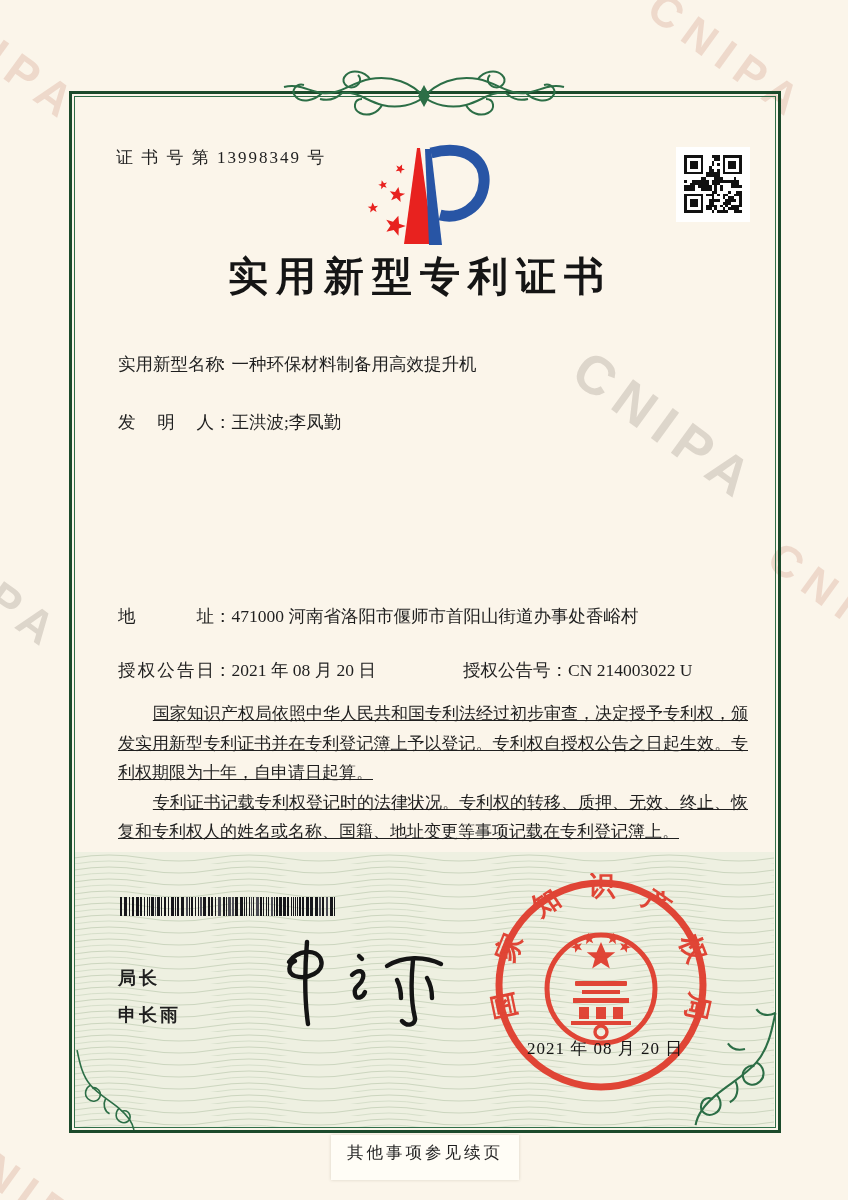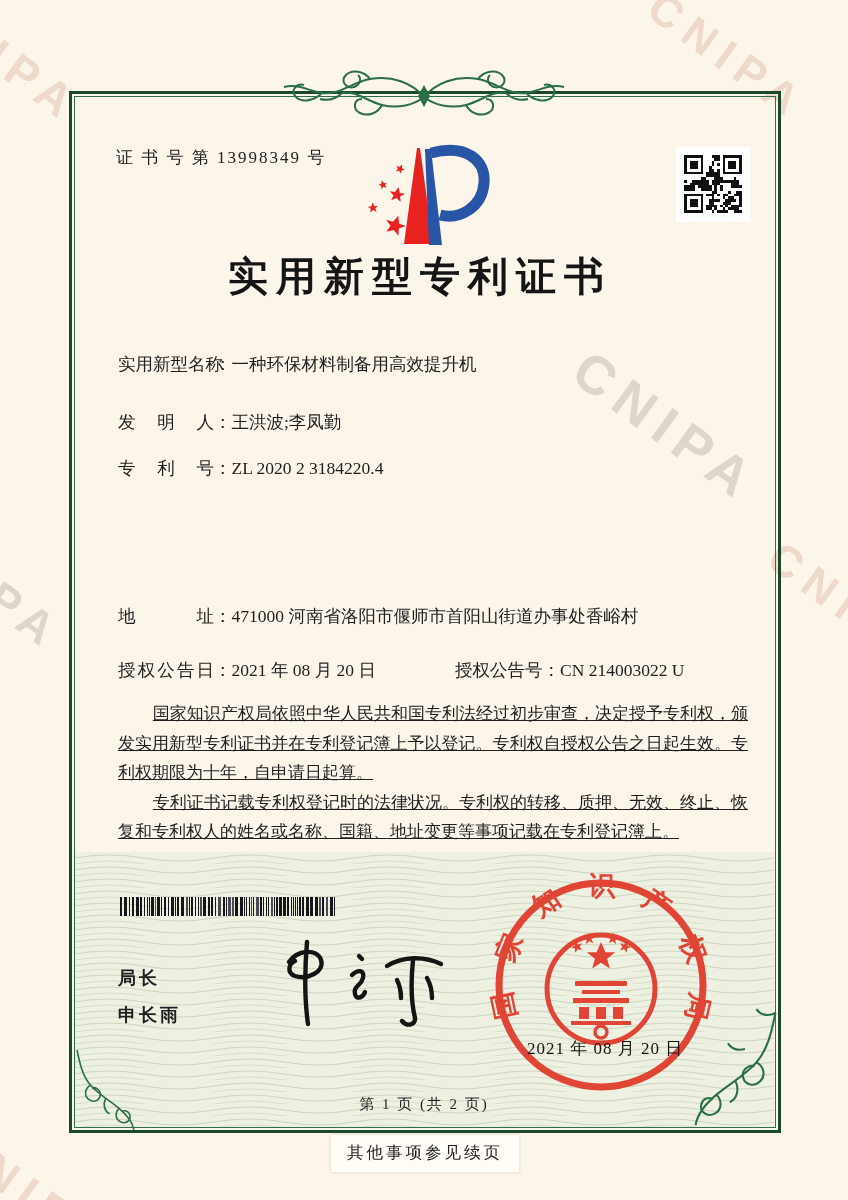--- a/index.html
+++ b/index.html
@@ -39,42 +39,42 @@
   .title {
     position:absolute; left:0; right:16px; top:249px; text-align:center;
     font-size:40px; font-weight:700; letter-spacing:8px; padding-left:8px; color:#151515;
   }
   
   .row { position:absolute; left:118px; font-size:17.5px; white-space:nowrap; }
   .flabel {
     display:inline-block; width:96px; text-align:justify; text-align-last:justify;
     text-justify:inter-character; vertical-align:bottom;
   }
-  .grant-pair { position:absolute; left:337px; top:0; }
+  .grant-pair { position:absolute; left:345px; top:0; }
   
   .paras { position:absolute; left:118px; top:699px; width:630px; font-size:17px;
            line-height:29.5px; text-align:justify; }
   .paras p { margin:0; text-indent:2.05em;text-decoration:underline; }
   
   .barcode { position:absolute; left:120px; top:897px; width:216px; height:19px;
              display:flex; overflow:hidden; }
   .barcode span { display:block; height:100%; flex:none; }
   .director { position:absolute; left:118px; top:966px; font-size:18px; font-weight:600;
               font-family:"Liberation Sans","DejaVu Sans",sans-serif; letter-spacing:3px; }
   .director-name { top:1003px; }
   .signature { position:absolute; left:255px; top:928px; }
   .seal-svg { position:absolute; left:489px; top:873px; opacity:0.95; }
   .c-sealred { fill:var(--seal-red,#e03c2d); }
   .s-sealred { stroke:var(--seal-red,#e03c2d); }
   .seal-date { position:absolute; left:527px; top:1037px; font-size:17px; letter-spacing:1px;
                color:#141414; z-index:5; }
   .pageno { position:absolute; left:0; right:0; top:1095px; text-align:center;
             font-size:15px; letter-spacing:2px; }
   .footnote { position:absolute; left:331px; top:1135px; background:#fffdf6;
-              padding:7px 16px 8px; font-size:16.5px; letter-spacing:3px;
+              padding:7px 16px 16px; font-size:16.5px; letter-spacing:3px;
               box-shadow:0 0 3px rgba(120,110,90,0.25); }
 </style>
 </head>
 <body>
 
 <div class="page" style="--page-bg: #fbf5ea; --ink: #1f1f1f; --border-green: #1b4a2b; --flourish-green: #2c6e46; --seal-red: #e03c2d; --logo-red: #e8221f; --logo-blue: #2855a5;">
 
   <div class="wm wm-pink" style="left:-62px; top:-22px; font-size:46px;">CNIPA</div>
   <div class="wm wm-pink" style="left:668px; top:-18px; font-size:44px;">CNIPA</div>
   <div class="wm wm-gray" style="left:598px; top:338px; font-size:54px;">CNIPA</div>
@@ -309,23 +309,20 @@
   </div>
 
   <div class="title">实用新型专利证书</div>
 
   <div class="row" style="top:352px">
     <span class="flabel">实用新型名称</span><span>：</span><span class="fvalue">一种环保材料制备用高效提升机</span>
   </div>
   <div class="row" style="top:410px">
     <span class="flabel">发明人</span><span>：</span><span class="fvalue">王洪波;李凤勤</span>
   </div>
-  <div class="row" style="top:456px">
-    <span class="flabel">专利号</span><span>：</span><span class="fvalue">ZL 2020 2 3184220.4</span>
-  </div>
   <div class="row" style="top:604px">
     <span class="flabel">地址</span><span>：</span><span class="fvalue">471000  河南省洛阳市偃师市首阳山街道办事处香峪村</span>
   </div>
   <div class="row" style="top:658px">
     <span class="flabel">授权公告日</span><span>：</span><span class="fvalue">2021 年 08 月 20 日</span>
     <span class="grant-pair"><span>授权公告号</span><span>：</span><span>CN 214003022 U</span></span>
   </div>
 
   <div class="paras">
     <p>国家知识产权局依照中华人民共和国专利法经过初步审查，决定授予专利权，颁发实用新型专利证书并在专利登记簿上予以登记。专利权自授权公告之日起生效。专利权期限为十年，自申请日起算。</p>
@@ -506,17 +503,16 @@
       <rect x="84" y="125" width="56" height="5"></rect>
       <rect x="90" y="134" width="10" height="12"></rect>
       <rect x="107" y="134" width="10" height="12"></rect>
       <rect x="124" y="134" width="10" height="12"></rect>
       <rect x="82" y="148" width="60" height="4"></rect>
       <circle cx="112" cy="159" r="6" fill="none" class="s-sealred" stroke-width="3.4"></circle>
     </g>
   </svg>
   <div class="seal-date">2021 年 08 月 20 日</div>
 
-  <div class="pageno">第 1 页 (共 2 页)</div>
 
   <div class="footnote">其他事项参见续页</div>
 
 </div>
 
 </body></html>

